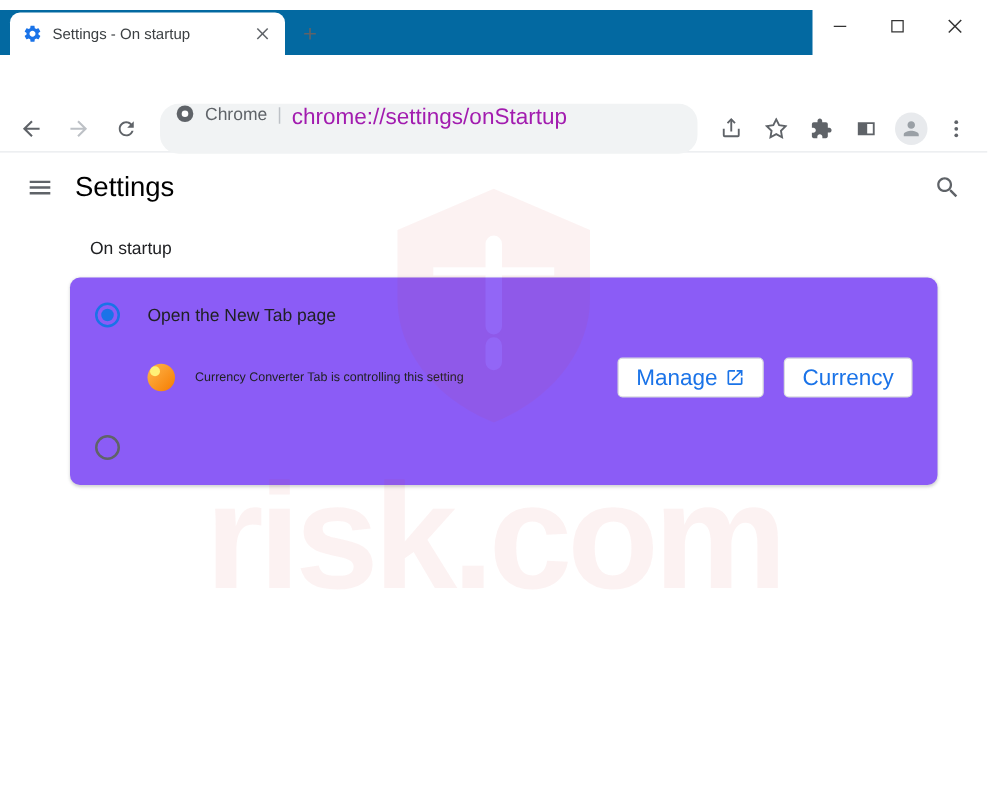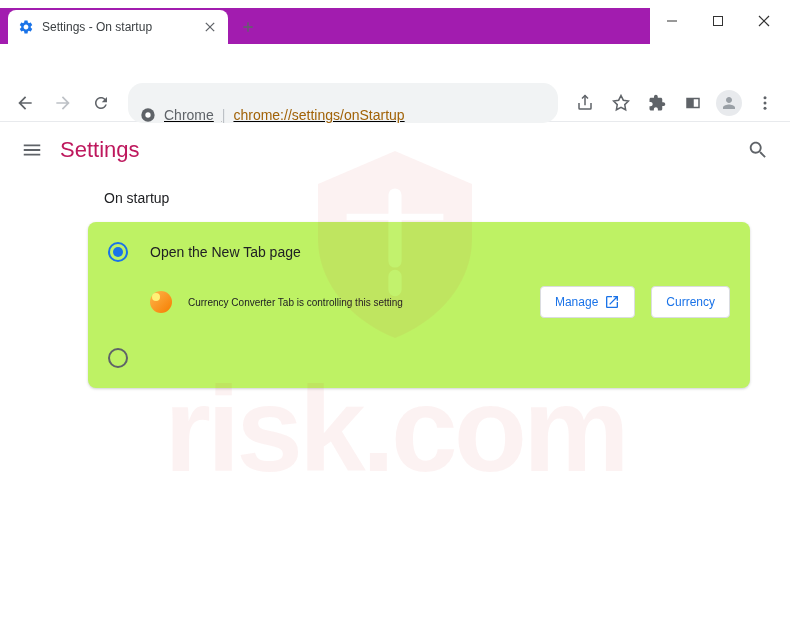--- a/index.html
+++ b/index.html
@@ -4,60 +4,60 @@
 <style>
 * { box-sizing: border-box; margin: 0; padding: 0; }
 body { font-family: 'Segoe UI', Arial, sans-serif; background: #fff; width: 790px; height: 638px; overflow: hidden; position: relative; }
 
 
 .titlebar { height: 42px; background: #fff; display: flex; align-items: center; justify-content: flex-end; padding-right: 3px; border-bottom: 0; }
 .titlebar-btn { width: 46px; height: 30px; display: flex; align-items: center; justify-content: center; color: #333; }
 .titlebar-btn svg { width: 12px; height: 12px; }
 
 
-.tabstrip { height: 36px; background: #a21caf; display: flex; align-items: flex-end; padding-left: 8px; position: absolute; top: 8px; left: 0; right: 140px; }
+.tabstrip { height: 36px; background: #0369a1; display: flex; align-items: flex-end; padding-left: 8px; position: absolute; top: 8px; left: 0; right: 140px; }
 .tab { height: 34px; background: #fff; border-radius: 8px 8px 0 0; display: flex; align-items: center; padding: 0 10px; min-width: 220px; position: relative; }
 .tab-favicon { width: 16px; height: 16px; margin-right: 8px; display: flex; align-items: center; justify-content: center; }
 .tab-title { font-size: 12px; color: #3c4043; flex: 1; }
 .tab-close { width: 16px; height: 16px; display: flex; align-items: center; justify-content: center; color: #5f6368; margin-left: 6px; }
 .newtab-btn { width: 28px; height: 28px; display: flex; align-items: center; justify-content: center; color: #5f6368; margin-left: 6px; margin-bottom: 3px; }
 
 
 .toolbar { height: 38px; background: #fff; display: flex; align-items: center; padding: 0 8px; gap: 4px; border-bottom: 1px solid #e8eaed; margin-top: 42px; }
 .nav-btn { width: 34px; height: 30px; display: flex; align-items: center; justify-content: center; color: #5f6368; }
 .nav-btn.disabled { color: #bdc1c6; }
-.omnibox { flex: 1; height: 40px; background: #f1f3f4; border-radius: 15px; display: flex; align-items: flex-end; padding: 0 12px; gap: 8px; margin: 0 6px; text-decoration: underline; }
+.omnibox { flex: 1; height: 40px; background: #f1f3f4; border-radius: 15px; display: flex; align-items: flex-start; padding: 0 12px; gap: 8px; margin: 0 6px; }
 .omnibox-icon { display: flex; align-items: center; color: #5f6368; }
 .omnibox-origin { font-size: 14px; color: #5f6368; }
 .omnibox-sep { color: #bdc1c6; font-size: 14px; }
-.omnibox-path { font-size: 14px; color: #a16207; }
+.omnibox-path { font-size: 18px; color: #a21caf; }
 .toolbar-right { display: flex; align-items: center; gap: 2px; }
 .tool-icon { width: 34px; height: 30px; display: flex; align-items: center; justify-content: center; color: #5f6368; }
 .avatar { width: 26px; height: 26px; border-radius: 50%; background: #e8eaed; display: flex; align-items: center; justify-content: center; }
 
 
 .settings-header { height: 56px; display: flex; align-items: center; padding: 0 20px; }
 .hamburger { width: 24px; height: 24px; display: flex; align-items: center; justify-content: center; color: #5f6368; margin-right: 16px; }
-.settings-title { font-size: 22px; font-weight: 500; color: #be185d; flex: 1; }
+.settings-title { font-size: 22px; font-weight: 500; color: #000000; flex: 1; }
 .search-btn { width: 24px; height: 24px; color: #5f6368; display: flex; align-items: center; justify-content: center; }
 
 
-.content { padding: 12px 40px 0 56px; margin-left: 32px; }
+.content { padding: 12px 40px 0 56px; }
 .section-title { font-size: 14px; color: #202124; margin-bottom: 16px; margin-left: 16px; }
-.card { background: #bef264; border-radius: 8px; box-shadow: 0 1px 3px rgba(60,64,67,0.15), 0 1px 2px rgba(60,64,67,0.1); padding: 6px 0; }
+.card { background: #8b5cf6; border-radius: 8px; box-shadow: 0 1px 3px rgba(60,64,67,0.15), 0 1px 2px rgba(60,64,67,0.1); padding: 6px 0; }
 .radio-row { display: flex; align-items: center; padding: 14px 20px; gap: 22px; min-height: 48px; }
 .radio { width: 20px; height: 20px; border-radius: 50%; border: 2px solid #5f6368; flex-shrink: 0; position: relative; }
 .radio.checked { border-color: #1a73e8; }
 .radio.checked::after { content: ''; position: absolute; top: 3px; left: 3px; width: 10px; height: 10px; border-radius: 50%; background: #1a73e8; }
 .radio-label { font-size: 14px; color: #202124; }
 .ext-row { display: flex; align-items: center; padding: 10px 20px 16px 62px; gap: 16px; }
 .ext-icon { width: 22px; height: 22px; border-radius: 50%; background: linear-gradient(135deg, #ffb74d, #f57c00); flex-shrink: 0; position: relative; }
 .ext-icon::before { content: ''; position: absolute; top: 2px; left: 2px; width: 8px; height: 8px; border-radius: 50%; background: #fff176; }
 .ext-text { font-size: 10px; color: #202124; flex: 1; }
-.ext-btn { height: 32px; padding: 0 14px; border: 1px solid #dadce0; border-radius: 4px; background: #fff; color: #1a73e8; font-size: 12px; display: flex; align-items: center; gap: 6px; cursor: pointer; }
+.ext-btn { height: 32px; padding: 0 14px; border: 1px solid #dadce0; border-radius: 4px; background: #fff; color: #1a73e8; font-size: 18px; display: flex; align-items: center; gap: 6px; cursor: pointer; }
 .ext-btn svg { width: 16px; height: 16px; }
 
 
 .watermark { position: absolute; top: 0; left: 0; right: 0; bottom: 0; pointer-events: none; display: flex; flex-direction: column; align-items: center; justify-content: center; opacity: 0.06; }
 .watermark-icon { width: 220px; height: 220px; }
 .watermark-text { font-size: 120px; font-weight: bold; color: #d32f2f; letter-spacing: -4px; font-family: Arial, sans-serif; }
 </style>
 </head>
 <body>
 

